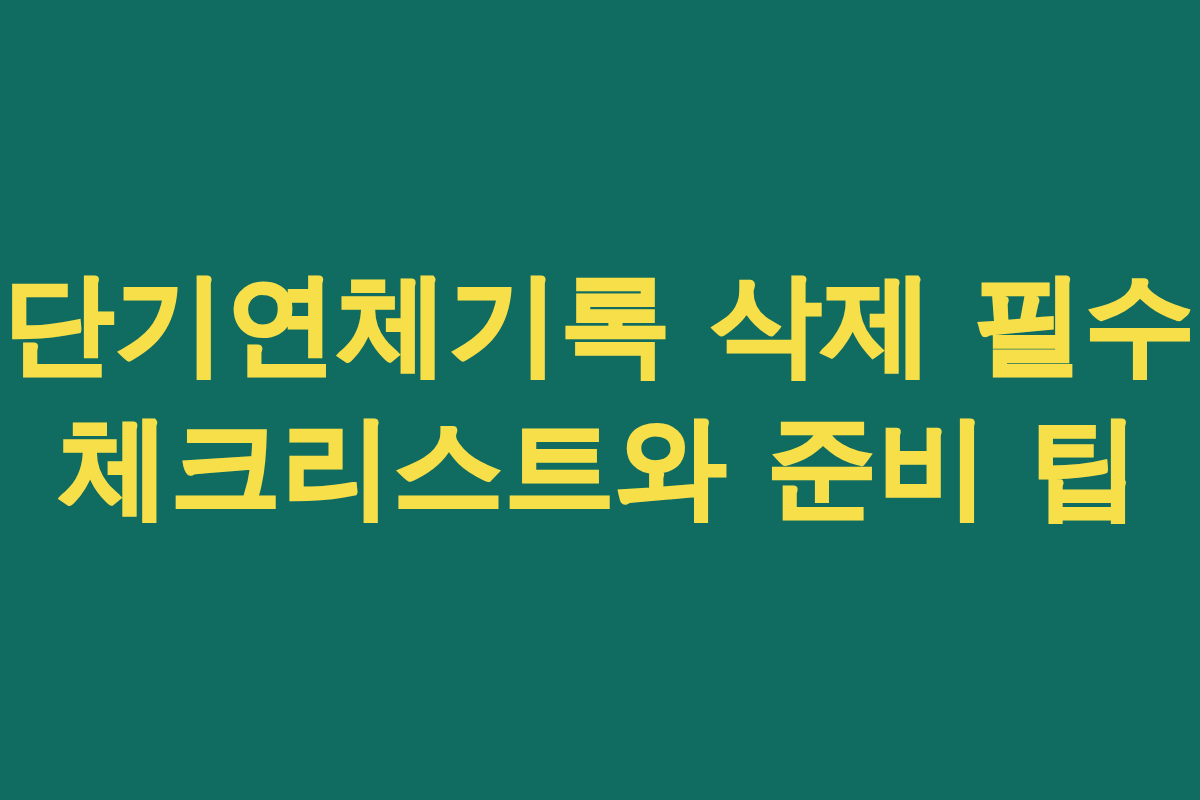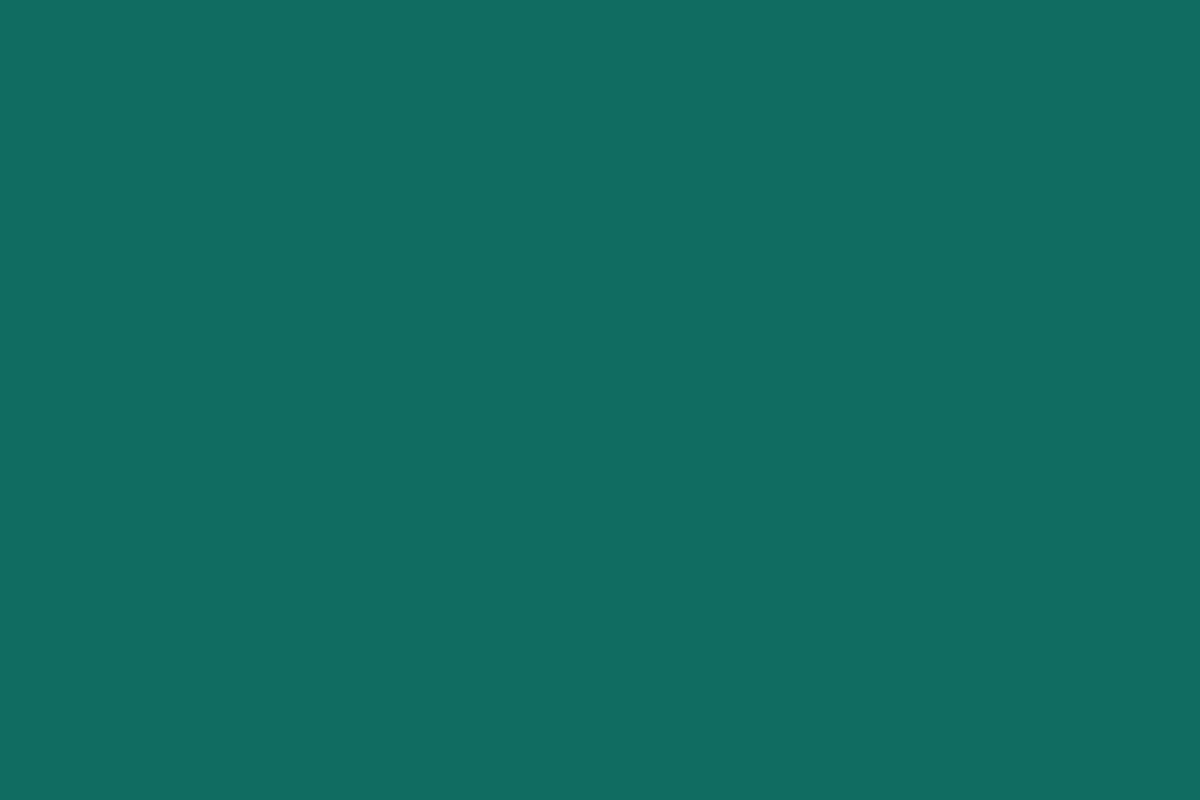--- a/index.html
+++ b/index.html
@@ -64,16 +64,18 @@
     font-size: 110px;
   }
 </style>
 </head>
 <body>
 
 <div id="thumbnail-canvas" style="background-color: rgb(16, 107, 96); width: 1200px; height: 800px;">
 
   <div id="headline-block">
 
+    <span class="headline-line" id="headline-line-1" style="color: rgb(247, 223, 74);">단기연체기록 삭제 필수</span>
 
+    <span class="headline-line" id="headline-line-2" style="color: rgb(247, 223, 74);">체크리스트와 준비 팁</span>
 
   </div>
 </div>
 
 </body></html>

